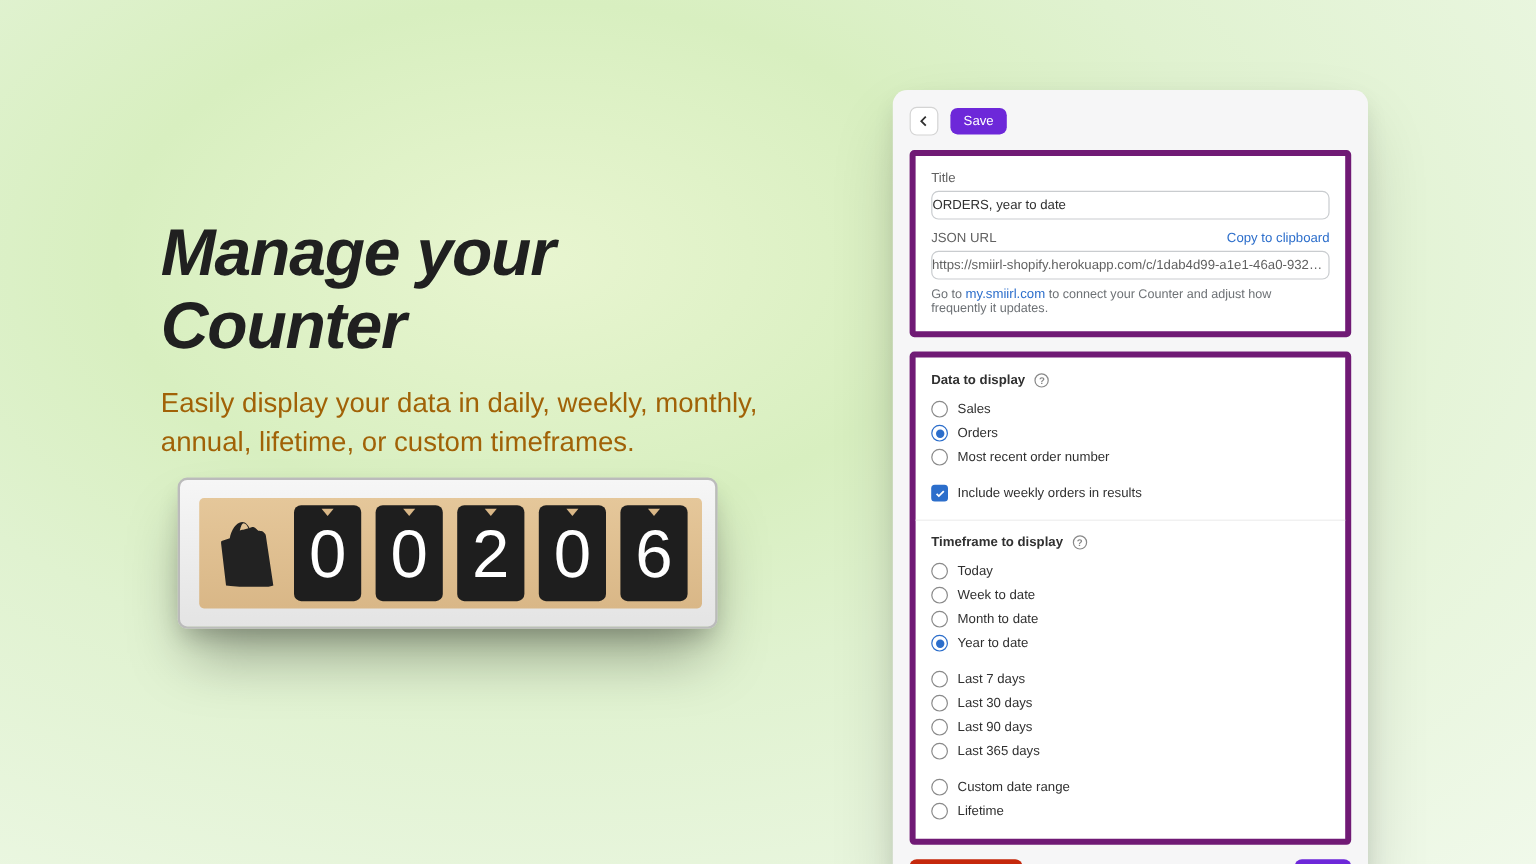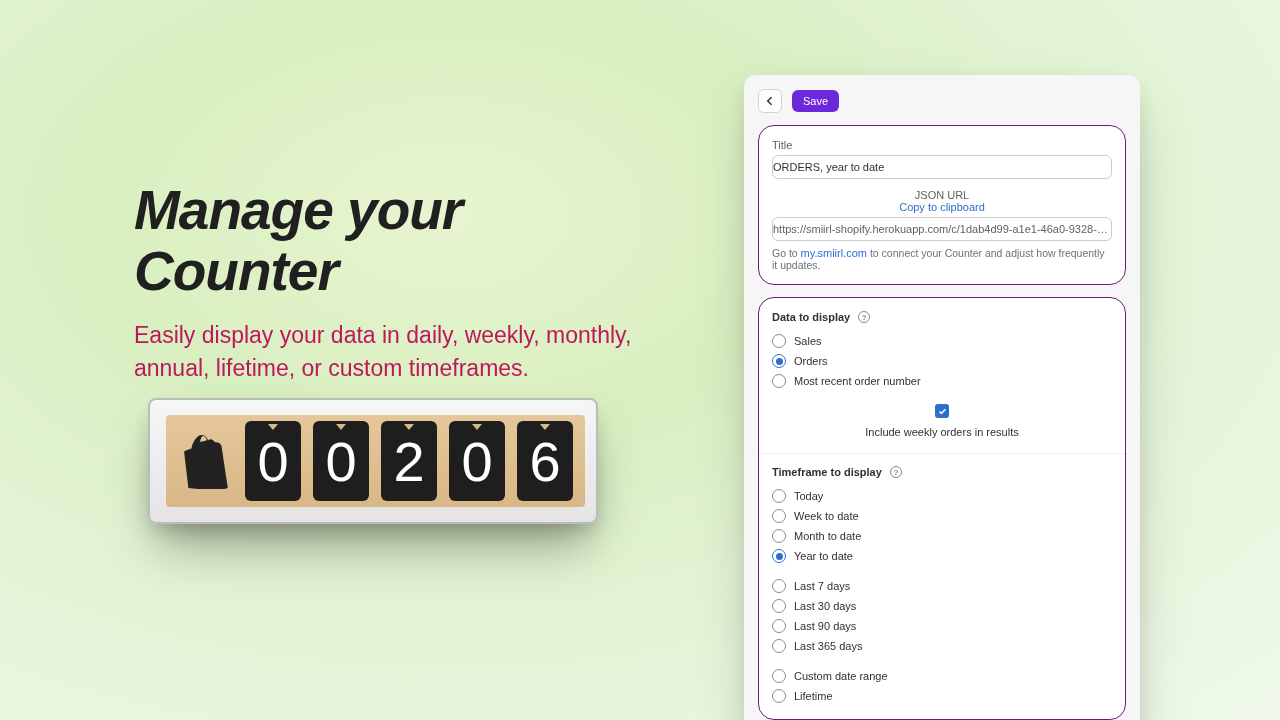--- a/index.html
+++ b/index.html
@@ -25,21 +25,21 @@
   font-size: 55px;
   font-weight: 900;
   font-style: italic;
   letter-spacing: -1px;
   color: #202020;
   margin-bottom: 18px;
   line-height: 1.1;
 }
 .hero p {
   font-size: 23px;
-  color: #be185d;
+  color: #a16207;
   line-height: 1.45;
 }
 
 
 .device {
   position: absolute;
   left: 148px;
   top: 398px;
   width: 450px;
   height: 126px;
@@ -139,22 +139,22 @@
   border: none;
   border-radius: 6px;
   padding: 5px 11px;
   font-size: 11px;
   font-weight: 500;
   cursor: pointer;
 }
 
 .card {
   background: #fff;
-  border: 1px solid #701a75;
-  border-radius: 16px;
+  border: 5px solid #701a75;
+  border-radius: 4px;
   padding: 13px;
   margin-bottom: 12px;
 }
 .field-label {
   font-size: 11px;
   color: #616161;
   margin-bottom: 4px;
   display: block;
 }
 .label-row {
@@ -246,21 +246,21 @@
 }
 .delete-btn {
   background: #c5280c;
   color: #fff;
   border: none;
   border-radius: 6px;
   padding: 5px 11px;
   font-size: 11px;
   cursor: pointer;
 }
-.spacer-top { margin-top: 10px; flex-direction: column; }
+.spacer-top { margin-top: 10px; }
 hr.sep { border:none; border-top:1px solid #eee; margin:12px -13px; }
 </style>
 </head>
 <body>
 
 <div class="hero">
   <h1>Manage your Counter</h1>
   <p>Easily display your data in daily, weekly, monthly, annual, lifetime, or custom timeframes.</p>
 </div>
 

